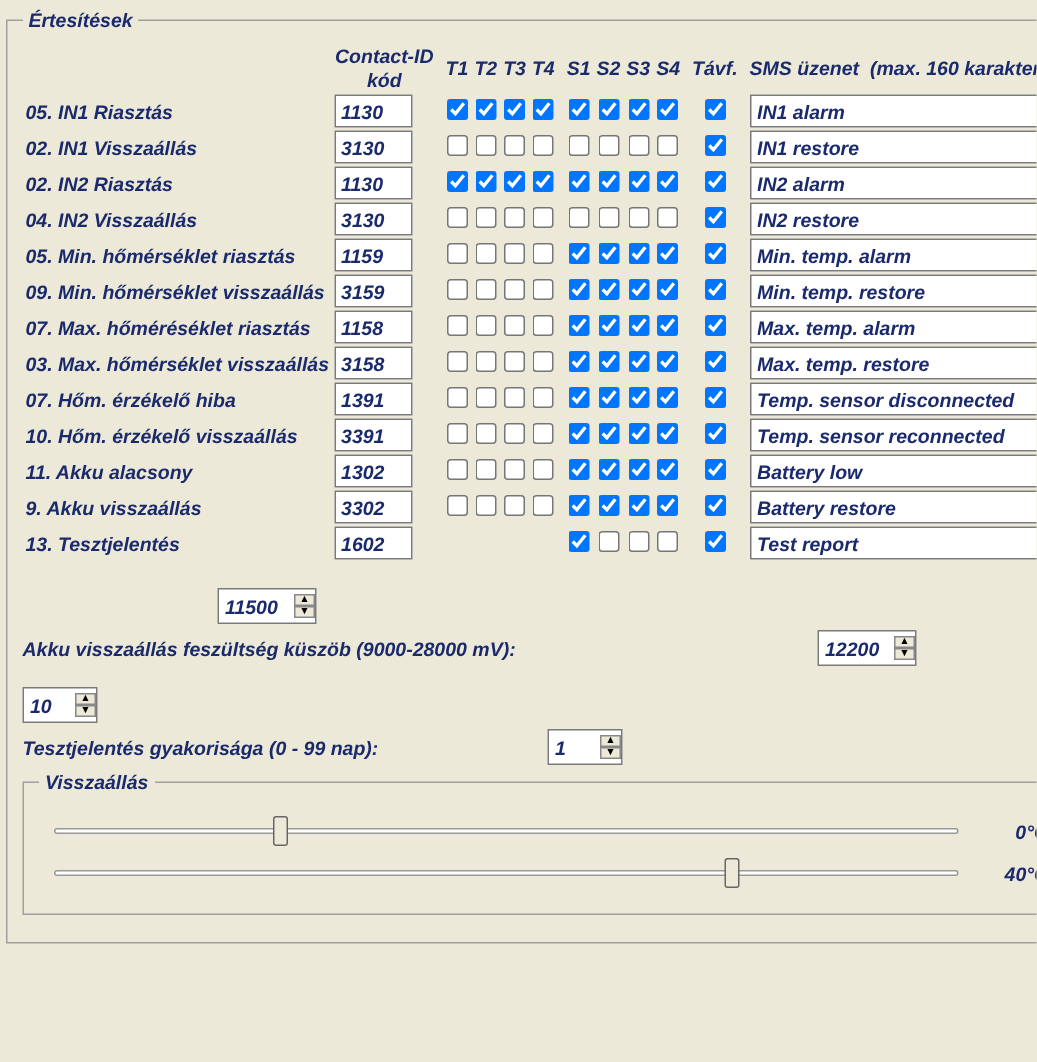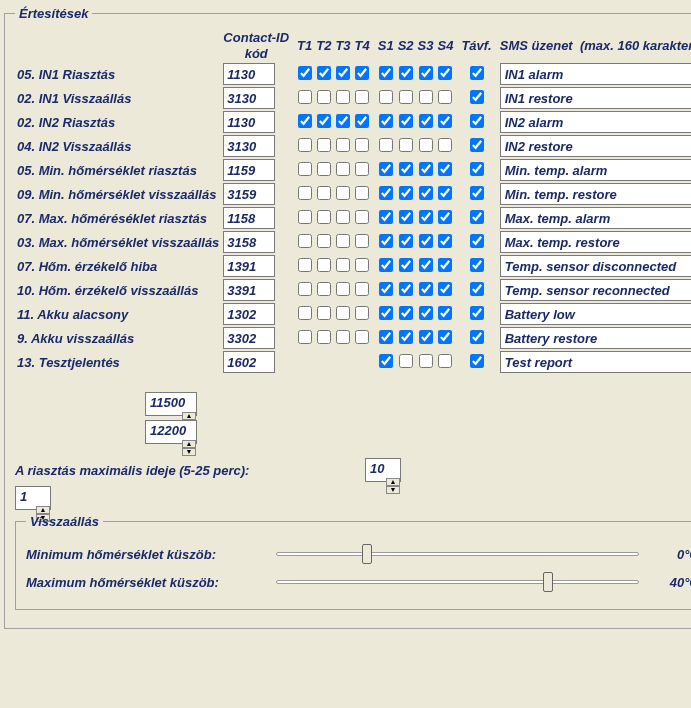--- a/index.html
+++ b/index.html
@@ -70,25 +70,24 @@
 
   .paramrow {
     display: flex;
     align-items: center;
     margin: 4px 0;
   }
   .paramrow .plabel { flex: 0 0 auto; }
 
   .spin {
     display: inline-flex;
-    align-items: flex-end;
+    align-items: center;
     border: 1px solid #7a7a7a;
     background: #fff;
     height: 24px;
-    flex-direction: column;
   }
   .spin input {
     border: none;
     width: 50px;
     font-family: inherit;
     font-size: 13px;
     font-style: italic;
     font-weight: bold;
     color: #1a2a6c;
     padding: 2px 4px;
@@ -435,68 +434,67 @@
     <span class="spin">
       <input value="11500" style="">
       <span class="spinbtns">
         <button>▲</button>
         <button>▼</button>
       </span>
     </span>
   </div>
 
   <div class="paramrow">
+    <span class="plabel" style="width:400px">Akku visszaállás feszültség küszöb (9000-28000 mV):</span>
     <span style="width:130px"></span>
     <span class="spin">
       <input value="12200" style="">
       <span class="spinbtns">
         <button>▲</button>
         <button>▼</button>
       </span>
     </span>
   </div>
 
   <div style="height:6px"></div>
 
   <div class="paramrow">
-    <span class="plabel" style="width:350px">A riasztás maximális ideje (5-25 perc):</span>
     <span class="spin narrow">
       <input value="10" style="">
       <span class="spinbtns">
         <button>▲</button>
         <button>▼</button>
       </span>
     </span>
   </div>
 
   <div class="paramrow">
+    <span class="plabel" style="width:350px">Tesztjelentés gyakorisága (0 - 99 nap):</span>
     <span class="spin narrow">
       <input value="1" style="">
       <span class="spinbtns">
         <button>▲</button>
         <button>▼</button>
       </span>
     </span>
     <span style="width:20px"></span>
   </div>
 
   <fieldset class="tempset">
     <legend>Visszaállás</legend>
 
     <div class="temprow">
-      <span class="tlabel">Minimum hőmérséklet küszöb:</span>
       <div class="slider">
         <div class="track"></div>
         <div class="thumb" id="thumb-min" style="left: 25%;"></div>
       </div>
       <span class="tval">0°C</span>
     </div>
 
     <div class="temprow">
-      <span class="tlabel">Maximum hőmérséklet küszöb:</span>
       <div class="slider">
         <div class="track"></div>
         <div class="thumb" id="thumb-max" style="left: 75%;"></div>
       </div>
       <span class="tval">40°C</span>
     </div>
   </fieldset>
 
 </fieldset>
 

